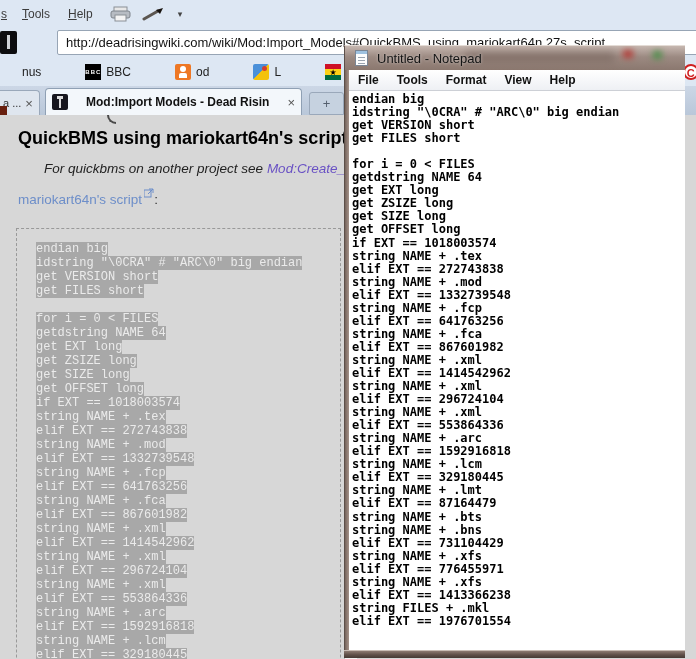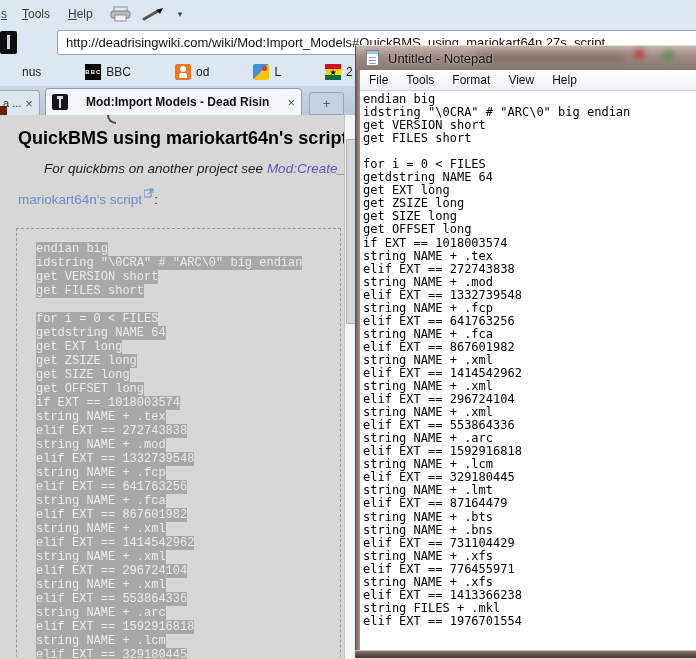--- a/index.html
+++ b/index.html
@@ -76,37 +76,37 @@
   .ext-icon { display:inline-block; margin-left:2px; vertical-align:super; }
   .colon { color:#333; }
   .codeblock { position:absolute; left:16px; top:113px; width:325px; height:560px;
     border:1px dashed #999; padding:13px 0 0 19px; overflow:hidden;
     font-family:"Liberation Mono",monospace; font-size:12px; line-height:14px; }
   .bline { min-height:14px; white-space:pre; }
   .bline span { background:#a8a8a8; color:#ebebeb; }
   .bline span:empty { background:none; }
 
   
-  .notepad { position:absolute; left:355px; top:45px; width:341px; height:613px; z-index:5; }
+  .notepad { position:absolute; left:344px; top:45px; width:341px; height:613px; z-index:5; }
   .np-titlebar { position:absolute; left:0; top:0; width:341px; height:25px;
     background:linear-gradient(180deg,#c6b7b0 0,#9c8a82 45%,#8b786f 100%);
     border-top:1px solid #e4dcd6; border-left:1px solid #5c4f49; overflow:hidden; }
   .np-smudge1 { position:absolute; left:120px; top:6px; width:150px; height:10px; background:#6f5c55; filter:blur(4px); opacity:.55; }
   .np-smudge2 { position:absolute; left:278px; top:4px; width:10px; height:8px; background:#b23b36; filter:blur(3px); }
   .np-smudge3 { position:absolute; left:308px; top:5px; width:9px; height:8px; background:#4d8f4a; filter:blur(3px); }
   .np-icon { position:absolute; left:10px; top:4px; width:13px; height:16px; background:#fdfdfd; border:1px solid #7b8694;
     box-shadow:inset 0 3px 0 #9fc2e0; }
   .np-icon::after { content:""; position:absolute; left:2px; top:6px; width:7px; height:1px; background:#9aa4b0;
     box-shadow:0 3px 0 #9aa4b0, 0 6px 0 #9aa4b0; }
   .np-title { position:absolute; left:32px; top:5px; font-size:13px; color:#141414; text-shadow:0 0 3px rgba(255,255,255,.6); }
   .np-leftframe { position:absolute; left:0; top:25px; width:5px; height:580px;
     background:linear-gradient(90deg,#75635b,#a6948b); border-left:1px solid #5c4f49; }
   .np-bottomframe { position:absolute; left:0; top:605px; width:341px; height:8px;
     background:linear-gradient(180deg,#8d7a71 0,#5f4f48 55%,#463a34 100%); border-top:1px solid #c9bcb4; }
-  .np-client { position:absolute; left:5px; top:25px; width:336px; height:580px; background:#fff; }
+  .np-client { position:absolute; left:5px; top:25px; width:336px; height:580px; background:#fff;font-weight:bold; }
   .np-menubar { position:absolute; left:0; top:0; width:336px; height:21px;
     background:linear-gradient(180deg,#ffffff,#eef0f4); border-bottom:1px solid #cdd0d6;
     display:flex; align-items:center; font-size:12px; color:#111; }
   .np-menu-item { padding:3px 9px; cursor:default; }
   .np-text { position:absolute; left:0; top:21px; width:336px; height:559px; background:#fff;
     font-family:"DejaVu Sans Mono",monospace; font-size:12px; line-height:13.05px;
     color:#000; padding:2px 0 0 3px; overflow:hidden; cursor:text; }
   .nline { min-height:13.05px; white-space:pre; }
 </style>
 </head>

